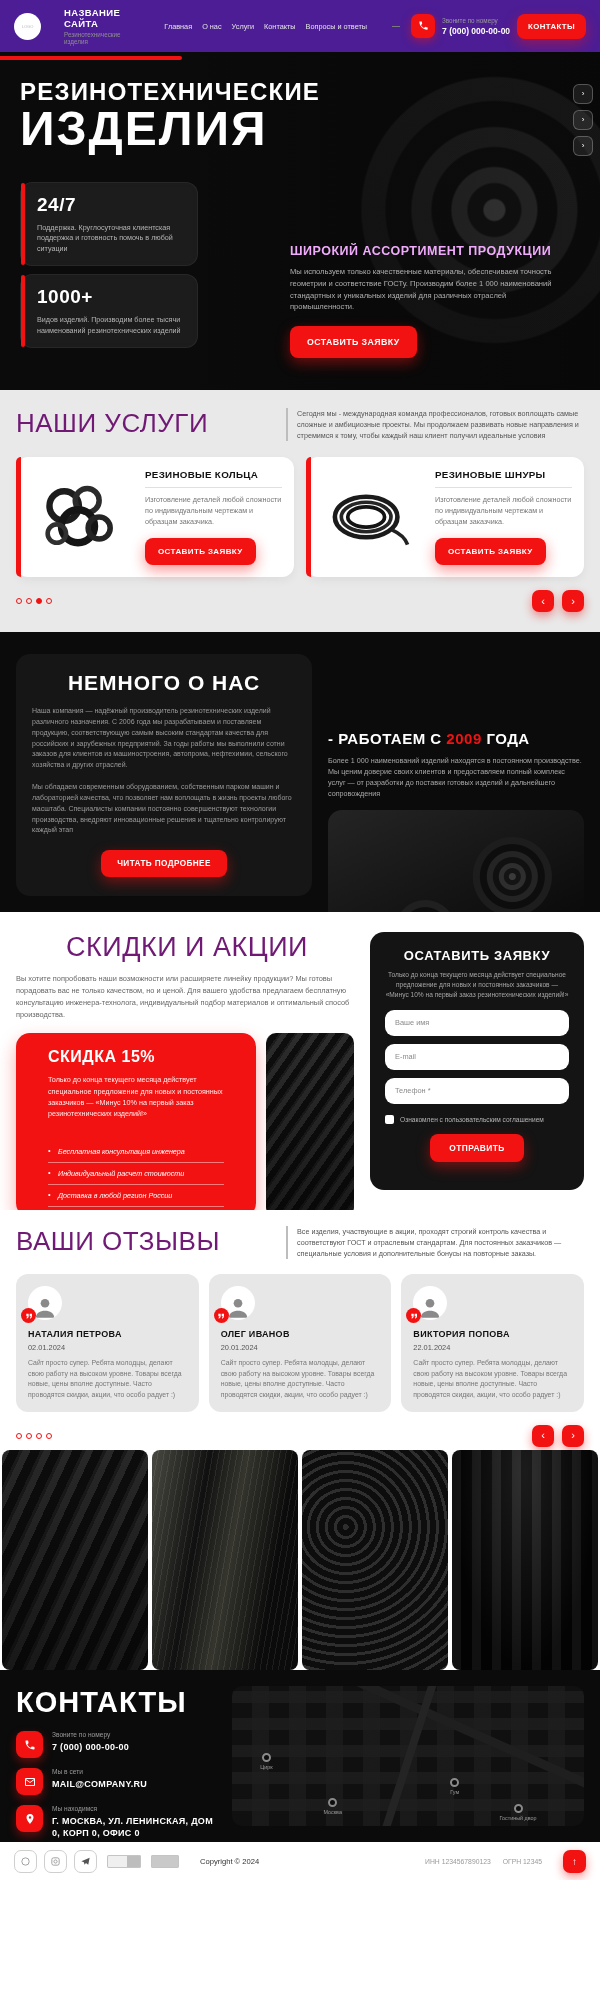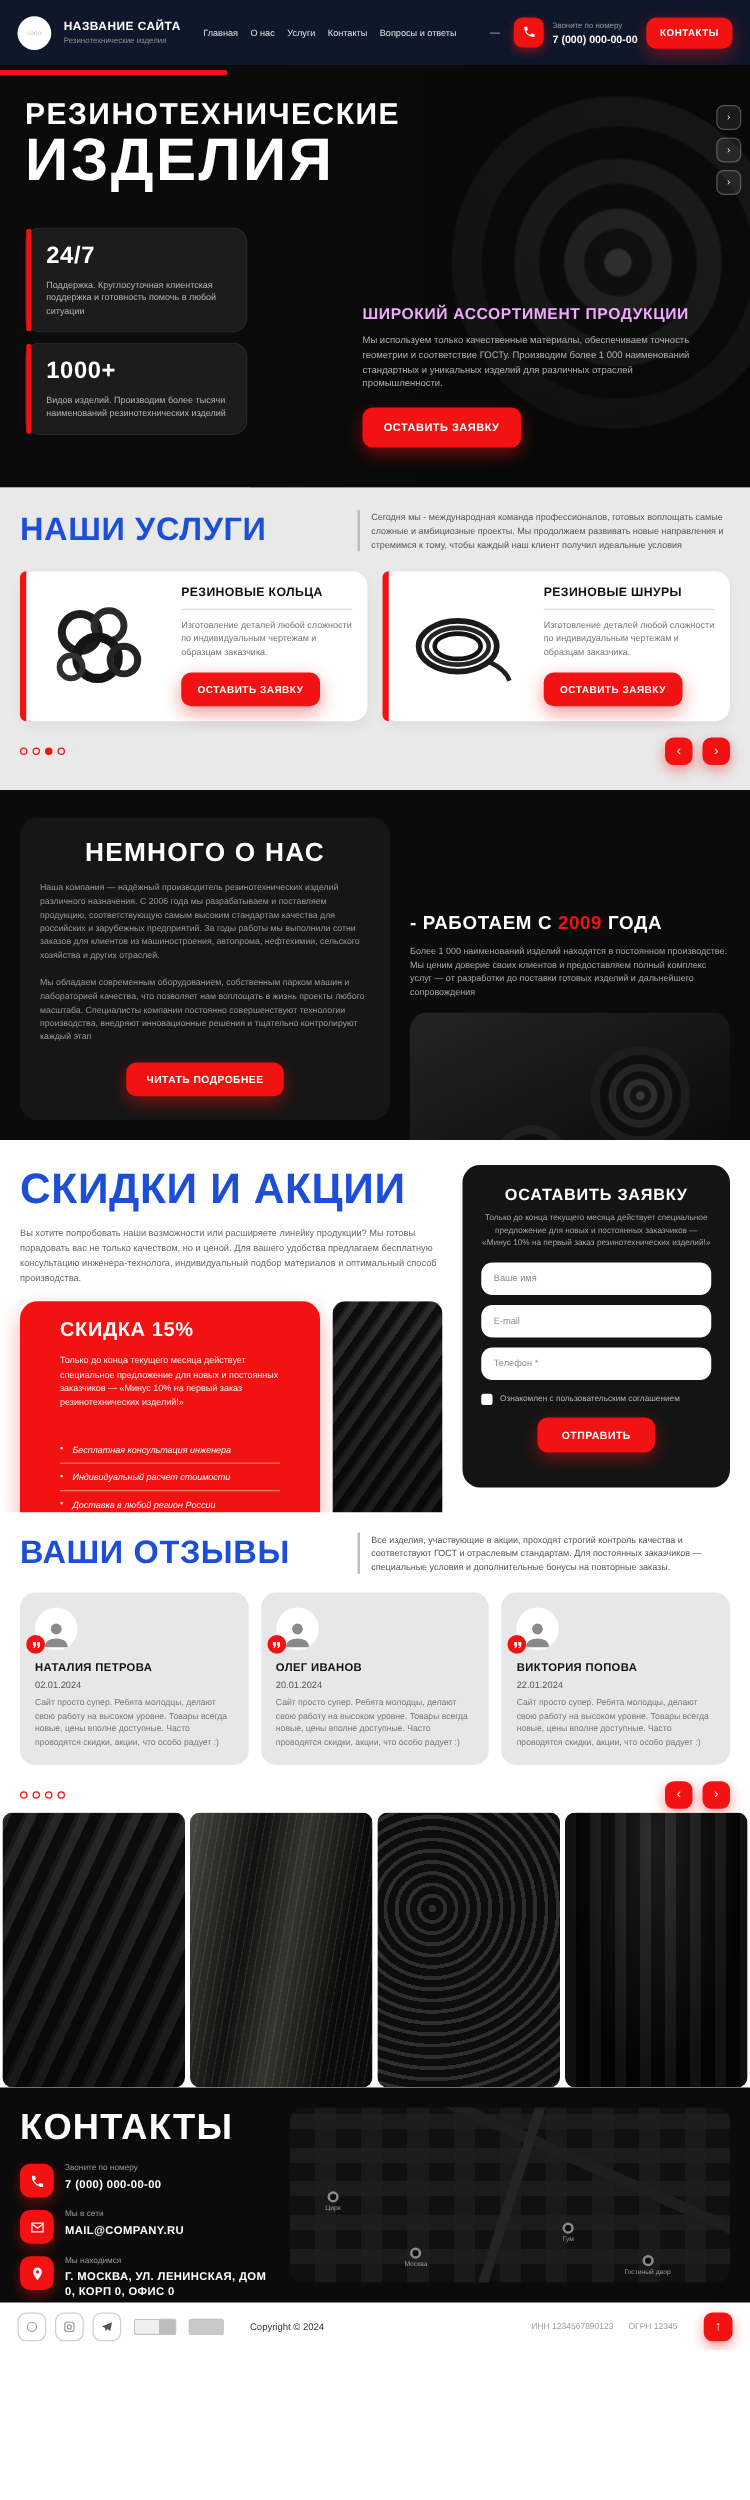--- a/index.html
+++ b/index.html
@@ -4,21 +4,21 @@
 <style>
   * { box-sizing: border-box; margin: 0; padding: 0; }
   body { width: 600px; font-family: "Liberation Sans", sans-serif; background: #fff; }
   section { overflow: hidden; position: relative; }
   .disp { font-weight: 900; letter-spacing: .5px; }
   .btn-red { display: inline-block; background: #F21212; color: #fff; font-weight: 900; border: none;
     border-radius: 8px; letter-spacing: .4px; box-shadow: 0 5px 14px rgba(242,18,18,.45);
     cursor: pointer; font-family: inherit; text-transform: uppercase; }
 
   
-  .header { height: 52px; background: #0f172a; display: flex; align-items: center; padding: 0 14px; gap: 8px; }
+  .header { height: 52px; background: #4c1d95; display: flex; align-items: center; padding: 0 14px; gap: 21px; }
   .logo { width: 27px; height: 27px; border-radius: 50%; background: #fff; color: #bbb; font-size: 4px;
     display: flex; align-items: center; justify-content: center; flex: 0 0 auto; }
   .brand { margin-left: 2px; margin-right: 10px; }
   .brand-name { color: #fff; font-size: 9.5px; font-weight: 900; letter-spacing: .4px; }
   .brand-tag { color: #8f8f8f; font-size: 6.3px; margin-top: 2px; }
   .nav { display: flex; gap: 10px; align-items: center; text-align: center; }
   .nav a { color: #e3e3e3; font-size: 7.3px; text-decoration: none; white-space: nowrap; }
   .nav-more { width: 8px; height: 1px; background: #7a7a7a; margin: 0 4px; }
   .hdr-right { display: flex; align-items: center; gap: 7px; margin-left: auto; }
   .phone-btn { width: 24px; height: 24px; background: #F21212; border-radius: 7px; display: flex;
@@ -52,21 +52,21 @@
   .stat-val { color: #fff; font-size: 19px; font-weight: 900; }
   .stat-txt { color: #b5b5b5; font-size: 7.2px; line-height: 1.45; margin-top: 7px; }
   .hero-aside { position: absolute; right: 28px; top: 192px; width: 282px; }
   .hero-aside-title { color: #f0abfc; font-size: 12.5px; font-weight: 900; letter-spacing: .5px; }
   .hero-aside-text { color: #b0b0b0; font-size: 7.6px; line-height: 1.55; margin: 8px 0 13px; }
   .hero-cta { padding: 11px 17px; font-size: 8.8px; }
 
   
   .services { height: 242px; background: #E9E9E9; padding: 18px 16px 10px; }
   .sec-head { display: flex; justify-content: space-between; align-items: flex-start; }
-  .h2 { font-size: 26px; font-weight: 700; color: #1d4ed8; letter-spacing: .5px; }
+  .h2 { font-size: 26px; font-weight: 400; color: #701a75; letter-spacing: .5px; text-align: center; }
   .sec-intro { width: 298px; font-size: 7.2px; color: #555; line-height: 1.55; border-left: 2px solid #bdbdbd; padding-left: 9px; }
   .cards { display: flex; gap: 12px; margin-top: 16px; }
   .svc-card { flex: 1; position: relative; background: #fff; border-radius: 12px; padding: 12px 12px 12px 16px;
     display: flex; gap: 21px; box-shadow: 0 4px 10px rgba(0,0,0,.05); }
   .svc-card::before { content: ""; position: absolute; left: 0; top: 0; bottom: 0; width: 5px; background: #F21212; border-radius: 12px 0 0 12px; }
   .svc-img { width: 92px; height: 96px; flex: 0 0 auto; display: flex; align-items: center; justify-content: center; }
   .svc-body { flex: 1; }
   .svc-title { font-size: 9.8px; font-weight: 900; color: #111; letter-spacing: .3px; }
   .svc-div { height: 1px; background: #e0e0e0; margin: 7px 0; }
   .svc-text { font-size: 7.2px; color: #777; line-height: 1.5; }
@@ -355,21 +355,21 @@
     <div class="work-h disp">
       <span>- РАБОТАЕМ С </span><span class="yr">2009</span><span> ГОДА</span>
     </div>
     <p class="work-p">Более 1 000 наименований изделий находятся в постоянном производстве. Мы ценим доверие своих клиентов и предоставляем полный комплекс услуг — от разработки до поставки готовых изделий и дальнейшего сопровождения</p>
     <div class="about-img"></div>
   </div>
 </section>
 
 <section class="discounts">
   <div class="disc-left">
-    <h2 class="h2" style="font-size:34px">СКИДКИ И АКЦИИ</h2>
+    <h2 class="h2" style="font-size:27px">СКИДКИ И АКЦИИ</h2>
     <p class="disc-intro">Вы хотите попробовать наши возможности или расширяете линейку продукции? Мы готовы порадовать вас не только качеством, но и ценой. Для вашего удобства предлагаем бесплатную консультацию инженера-технолога, индивидуальный подбор материалов и оптимальный способ производства.</p>
     <div class="promo-row">
       <div class="promo">
         <div class="promo-title disp">СКИДКА 15%</div>
         <div class="promo-text">Только до конца текущего месяца действует специальное предложение для новых и постоянных заказчиков — «Минус 10% на первый заказ резинотехнических изделий!»</div>
         <ul class="promo-list">
           <li>Бесплатная консультация инженера</li>
           <li>Индивидуальный расчет стоимости</li>
           <li>Доставка в любой регион России</li>
         </ul>

